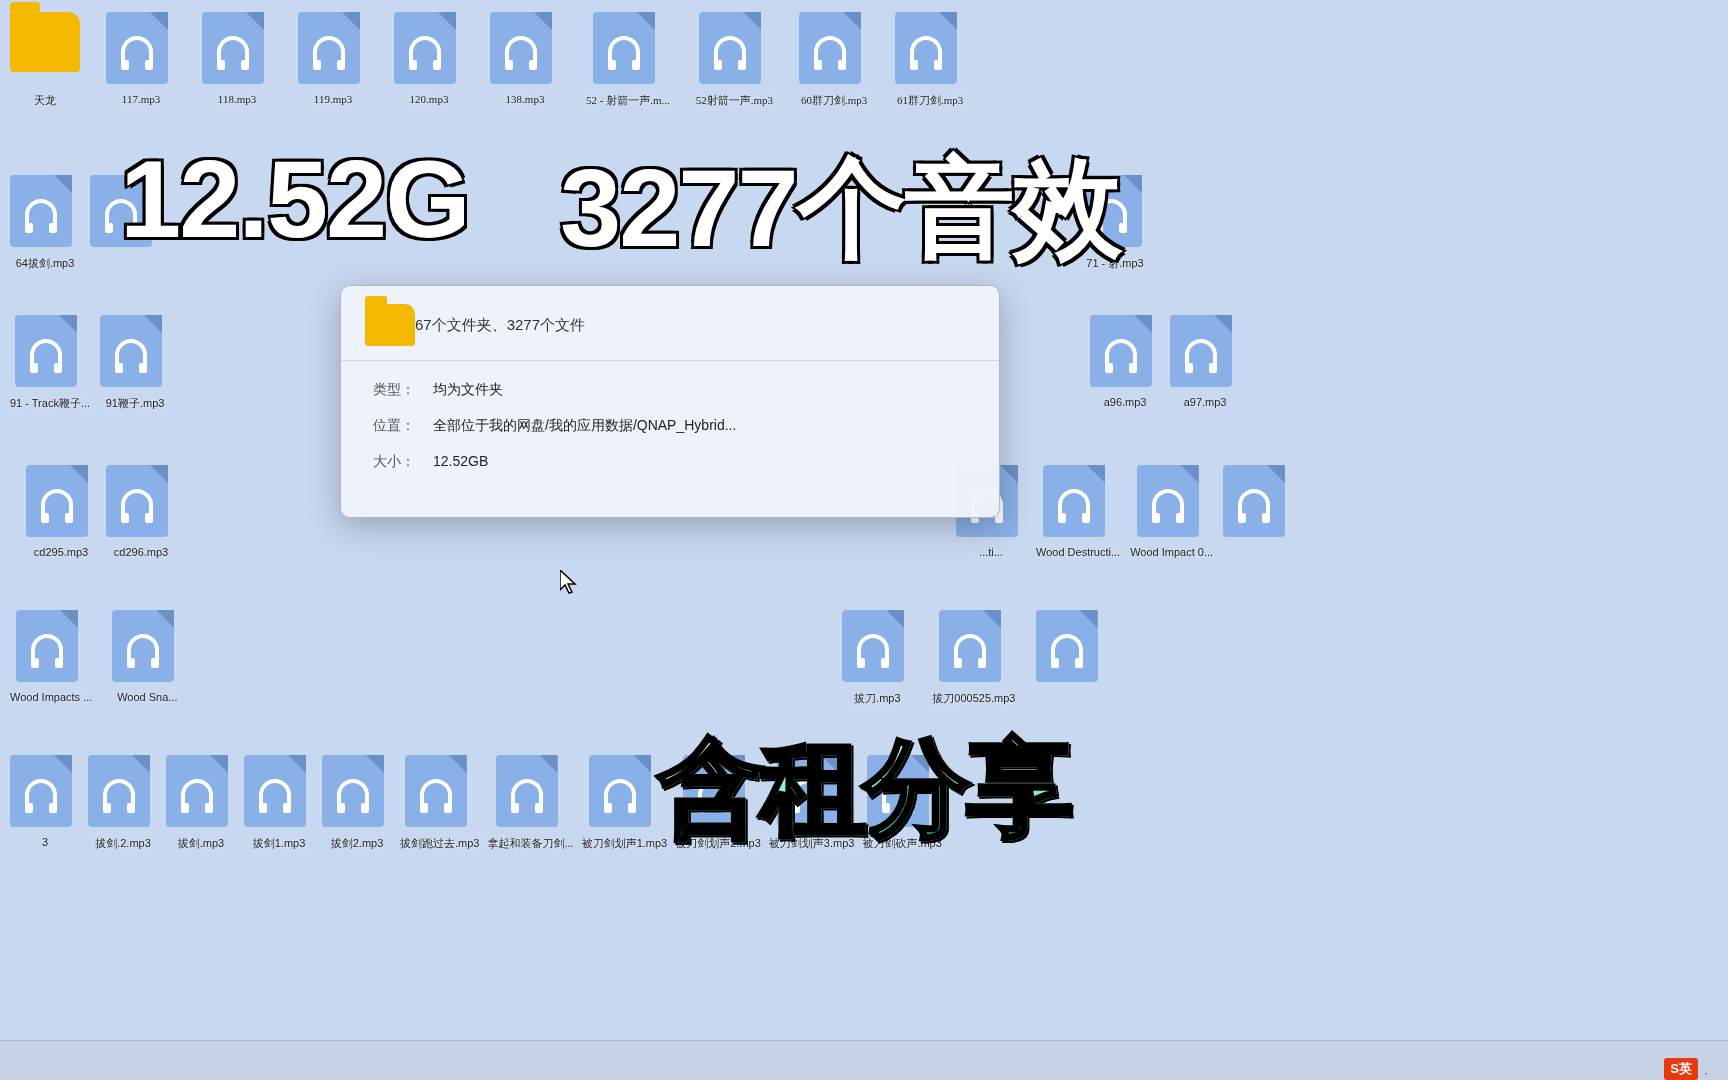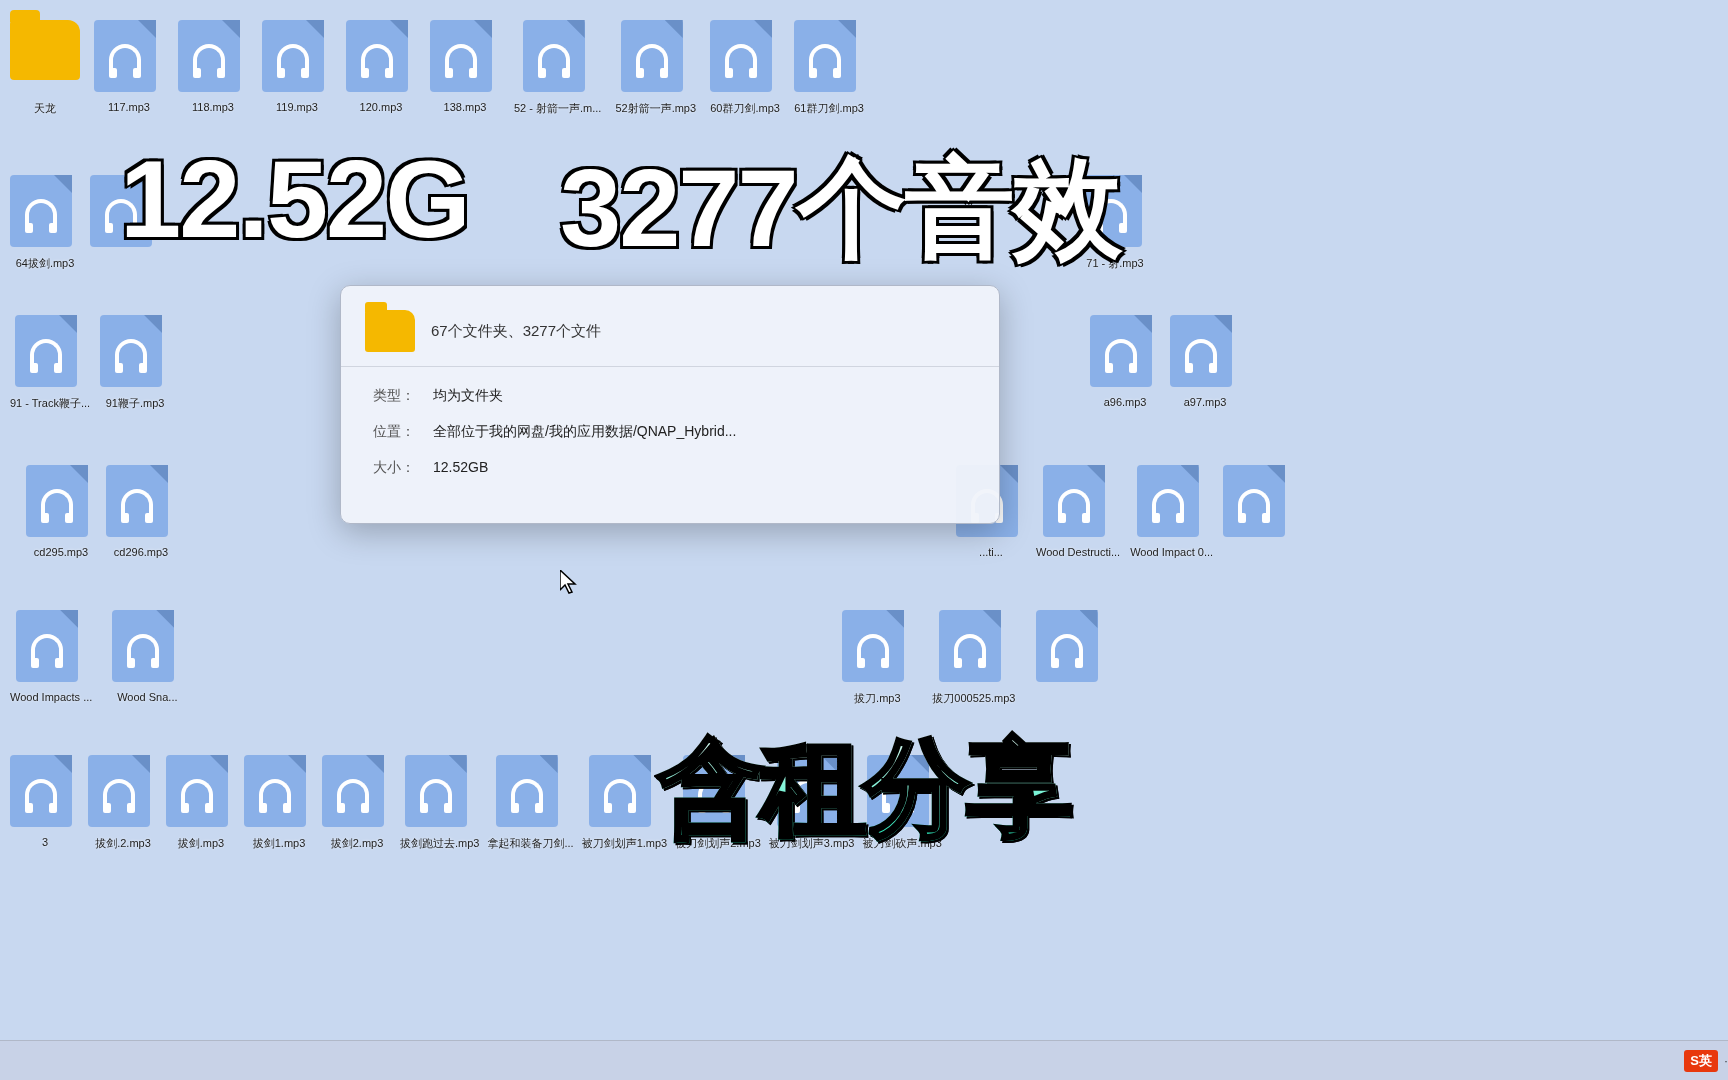--- a/index.html
+++ b/index.html
@@ -117,25 +117,24 @@
       width: 660px;
       background: rgba(240, 243, 250, 0.95);
       border: 1px solid #b0b8c8;
       border-radius: 10px;
       box-shadow: 0 8px 32px rgba(0,0,0,0.25);
       padding: 0;
       z-index: 10;
     }
 
     .dialog-header {
-      padding: 24px 24px 14px;
+      padding: 18px 24px 14px;
       border-bottom: 1px solid #d0d5df;
       display: flex;
       align-items: center;
-      gap: 16px;
     }
 
     .dialog-folder-icon {
       width: 50px;
       height: 42px;
       background: #f5b800;
       border-radius: 3px 10px 3px 3px;
       position: relative;
       flex-shrink: 0;
     }
@@ -215,22 +214,23 @@
     
     .taskbar {
       position: absolute;
       bottom: 0;
       left: 0;
       width: 100%;
       height: 40px;
       background: rgba(200, 210, 230, 0.9);
       border-top: 1px solid #b0b8c8;
       display: flex;
-      align-items: center;
+      align-items: flex-end;
       justify-content: flex-end;
+      padding-right: 20px;
       z-index: 50;
     }
 
     .taskbar-text {
       font-size: 12px;
       color: #333;
       margin-left: 6px;
     }
 
     .taskbar-ime {
@@ -240,21 +240,21 @@
       font-weight: bold;
       padding: 2px 6px;
       border-radius: 3px;
     }
   </style>
 </head>
 <body>
 
 <div class="desktop">
 
-  <div style="position:absolute;top:10px;left:10px;display:flex;gap:14px;">
+  <div style="position:absolute;top:2px;left:10px;display:flex;gap:26px;font-family:Liberation Serif, serif;">
 
     <div class="file-icon">
       <div class="icon-img">
         <div class="folder-icon-shape"></div>
       </div>
       <span class="file-label">天龙</span>
     </div>
 
     <div class="file-icon">
         <div class="icon-img">

